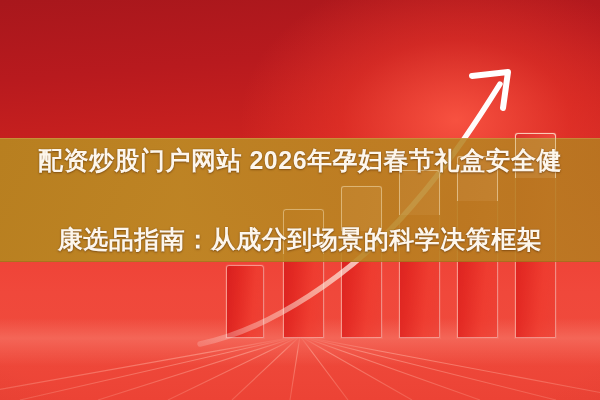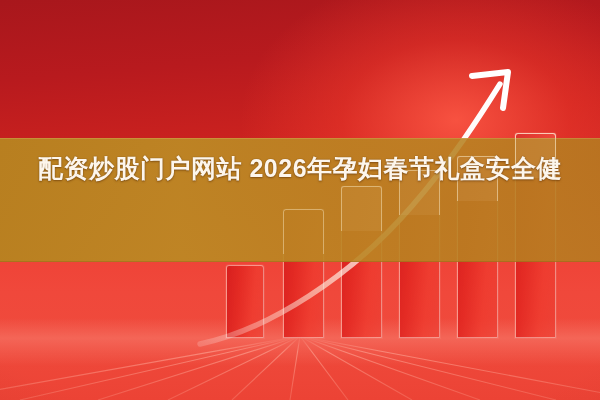--- a/index.html
+++ b/index.html
@@ -95,21 +95,21 @@
   .arrow{inset:0;}
   .arrow svg{display:block;width:600px;height:400px;}
 
   
   .title{
     position:absolute;
     left:0;right:0;top:138px;height:124px;
     display:flex;flex-direction:column;
     align-items:center;justify-content:space-between;
     gap:7px;
-    padding:16px 16px;
+    padding:8px 16px;
     box-sizing:border-box;
     z-index:9;
   }
   .title-line{
     color:#fdf6ec;
     font-size:25px;
     font-weight:bold;
     line-height:1.18;
     letter-spacing:.5px;
     white-space:nowrap;
@@ -206,16 +206,17 @@
     <div class="bar" style="left:399px;width:39px;height:166px;background:rgba(255,232,190,.07);border-color:rgba(255,235,205,.44);
                 clip-path:inset(0 0 123px 0);"></div>
     <div class="bar" style="left:457px;width:39px;height:180px;background:rgba(255,232,190,.08);border-color:rgba(255,237,208,.48);
                 clip-path:inset(0 0 137px 0);"></div>
     <div class="bar" style="left:515px;width:39px;height:203px;background:rgba(255,234,196,.10);border-color:rgba(255,240,214,.55);
                 clip-path:inset(0 0 160px 0);"></div>
   </div>
 
   <div class="title">
     <div class="title-line">配资炒股门户网站 2026年孕妇春节礼盒安全健</div>
+    <div class="title-line">康选品指南：从成分到场景的科学决策框架</div>
   </div>
 
   <div class="layer vignette"></div>
 </div>
 
 </body></html>

